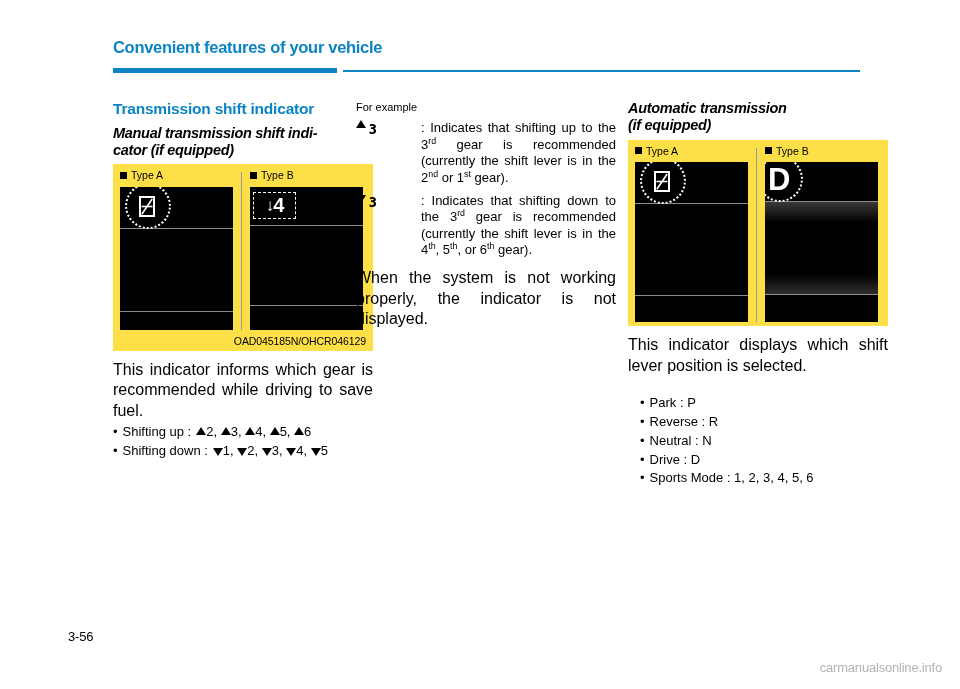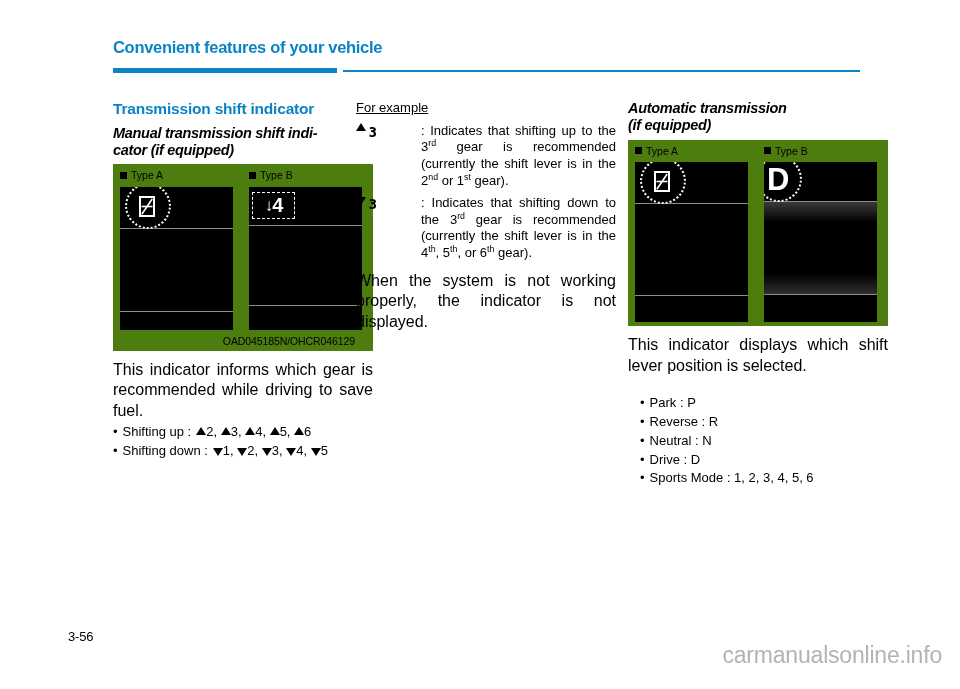--- a/index.html
+++ b/index.html
@@ -69,22 +69,22 @@
     font-size: 14.5px;
     font-weight: bold;
     font-style: italic;
     letter-spacing: -0.3px;
     line-height: 1.16;
     margin: 0 0 6px 0;
   }
 
   
   .figure {
-    background: #4d7c0f;
-    padding: 6px 18px 4px 7px;
+    background: #fde047;
+    padding: 6px 7px 4px 7px;
     position: relative;
   }
   .fig-types {
     display: flex;
     align-items: flex-start;
   }
   .fig-type {
     position: relative;
   }
   .fig-divider {
@@ -219,36 +219,35 @@
   .digital3 {
     font-family: "DejaVu Sans", sans-serif;
     font-size: 14px;
     font-weight: bold;
     transform: scaleX(0.85);
     display: inline-block;
   }
   sup { font-size: 0.68em; vertical-align: super; line-height: 0; }
 
   .plain-line {
-    font-size: 13px;
+    font-size: 11px;
     line-height: 1.28;
-    text-decoration: underline;
   }
 
   
   .page-number {
     position: absolute;
     left: 68px; top: 629px;
     font-size: 13px;
     letter-spacing: -0.2px;
   }
   .watermark {
     position: absolute;
-    right: 18px; bottom: 20px;
-    font-size: 23px;
+    right: 18px; bottom: 14px;
+    font-size: 13px;
     color: #b3b3b3;
     letter-spacing: -0.2px;
   }
 </style>
 </head>
 <body>
 
 <div class="page-header">
   <div class="header-title">Convenient features of your vehicle</div>
   <div class="header-rule-thick"></div>

